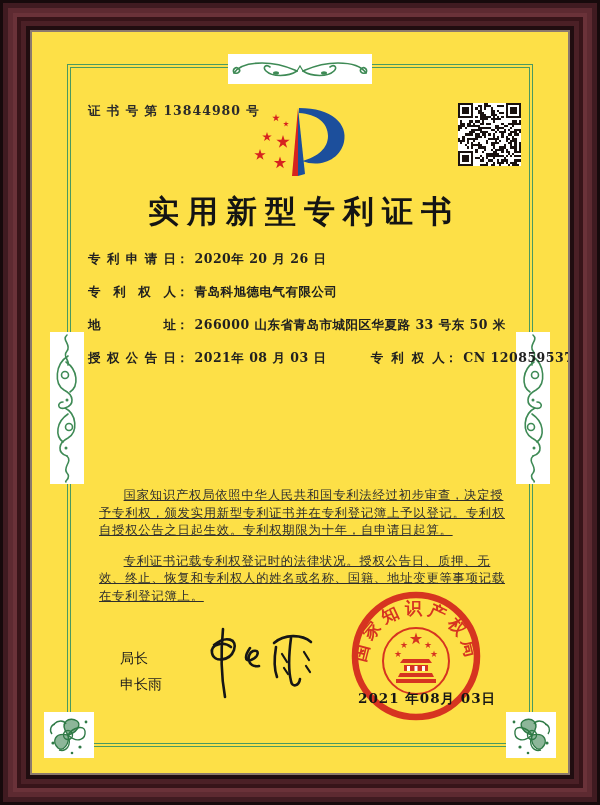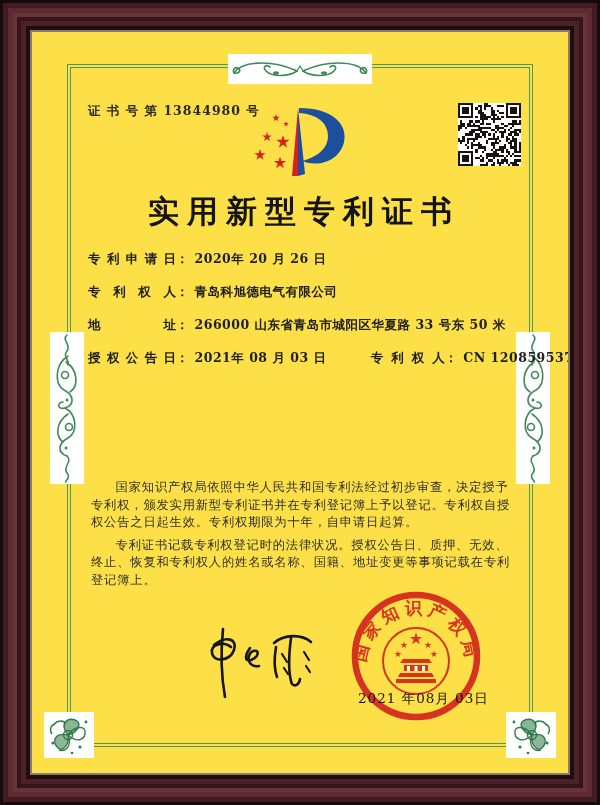--- a/index.html
+++ b/index.html
@@ -57,32 +57,32 @@
   .fields { position:absolute; left:88px; top:251px; width:432px; z-index:5; }
   .frow { height:33px; font-size:12.5px; font-weight:600; color:#202020; white-space:nowrap; }
   .flabel { display:inline-block; width:88px; text-align:justify; text-align-last:justify; }
   .fcolon { display:inline-block; margin-right:6px; }
   .fvalue { letter-spacing:0.5px; }
   .fpair2 { margin-left:40px; }
   .fpair2 .flabel { width:74px; }
 
   .legal { position:absolute; left:86px; top:474px; width:434px; z-index:5;
     font-size:12.3px; line-height:17.6px; letter-spacing:0.8px; color:#2e2e2e; }
-  .legal p { margin:5px; text-indent:2em; }
+  .legal p { margin:13px; text-indent:2em;text-decoration:underline; }
 
   .director { position:absolute; left:120px; top:645px; z-index:6;
     font-size:14px; line-height:26px; color:#1c1c1c;
     font-family:"DejaVu Sans","Liberation Sans",sans-serif; }
   .signature { position:absolute; left:178px; top:620px; width:150px; height:92px; z-index:7; }
   .signature svg { width:100%; height:100%; display:block; }
 
   .seal { position:absolute; left:349px; top:589px; width:134px; height:134px; z-index:6; opacity:0.93; }
   .seal svg { width:100%; height:100%; display:block; }
   .issue-date { position:absolute; left:358px; top:690px; z-index:8;
-    font-size:13.5px; letter-spacing:1px; color:#151515; font-weight:400; }
+    font-size:13.5px; letter-spacing:1px; color:#151515; font-weight:700; }
 </style>
 </head>
 <body>
 
 <div class="page">
 
   <div class="frame"></div>
   <div class="green-border"></div>
 
   <div class="ornament orn-top">
@@ -506,20 +506,24 @@
       <span><span class="flabel">授权公告日</span><span class="fcolon">：</span><span class="fvalue">2021年 08 月 03 日</span></span>
       <span class="fpair2"><span class="flabel">专利权人</span><span class="fcolon">：</span><span class="fvalue">CN 120859537 U</span></span>
     </div>
   </div>
 
   <div class="legal">
     <p>国家知识产权局依照中华人民共和国专利法经过初步审查，决定授予专利权，颁发实用新型专利证书并在专利登记簿上予以登记。专利权自授权公告之日起生效。专利权期限为十年，自申请日起算。</p>
     <p>专利证书记载专利权登记时的法律状况。授权公告日、质押、无效、终止、恢复和专利权人的姓名或名称、国籍、地址变更等事项记载在专利登记簿上。</p>
   </div>
 
+  <div class="director">
+    <div>局长</div>
+    <div>申长雨</div>
+  </div>
 
   <div class="signature">
     <svg viewBox="0 0 150 90" fill="none" stroke="#161616" stroke-width="2.6" stroke-linecap="round">
       <path d="M36 24 C 48 14, 60 18, 56 29 C 52 40, 36 42, 34 32 C 32 23, 46 20, 53 26"></path>
       <path d="M45 8 C 43 28, 43 54, 47 76"></path>
       <path d="M72 27 C 67 34, 66 41, 73 39 C 81 36, 82 28, 75 30 C 68 33, 69 47, 81 45"></path>
       <path d="M96 22 C 106 13, 124 13, 133 21"></path>
       <path d="M98 26 C 96 38, 96 48, 99 56"></path>
       <path d="M113 17 C 111 32, 110 48, 113 60 C 114 67, 121 65, 122 58"></path>
       <path d="M104 33 l 5 8 M126 31 l 5 8 M106 47 l 4 6 M128 45 l 4 6" stroke-width="2.2"></path>

